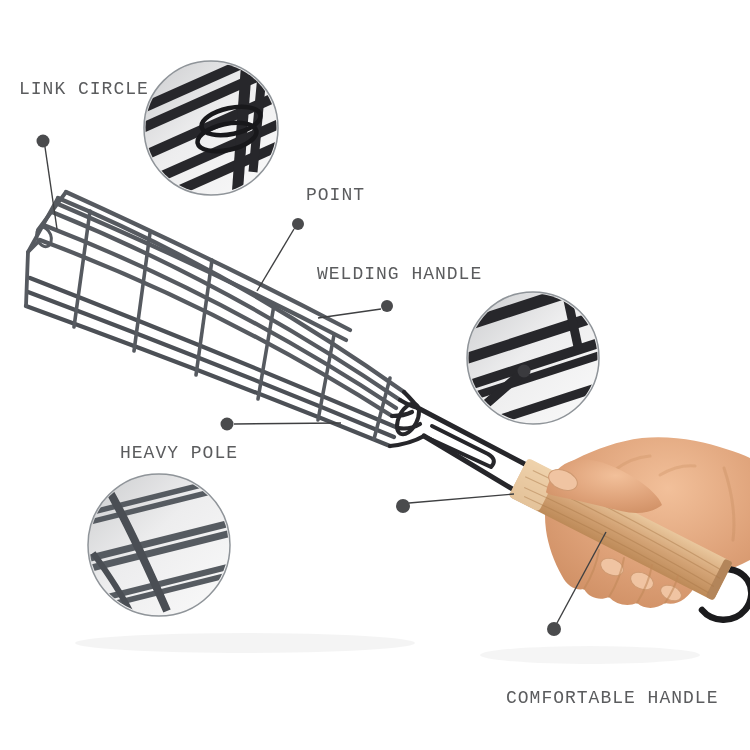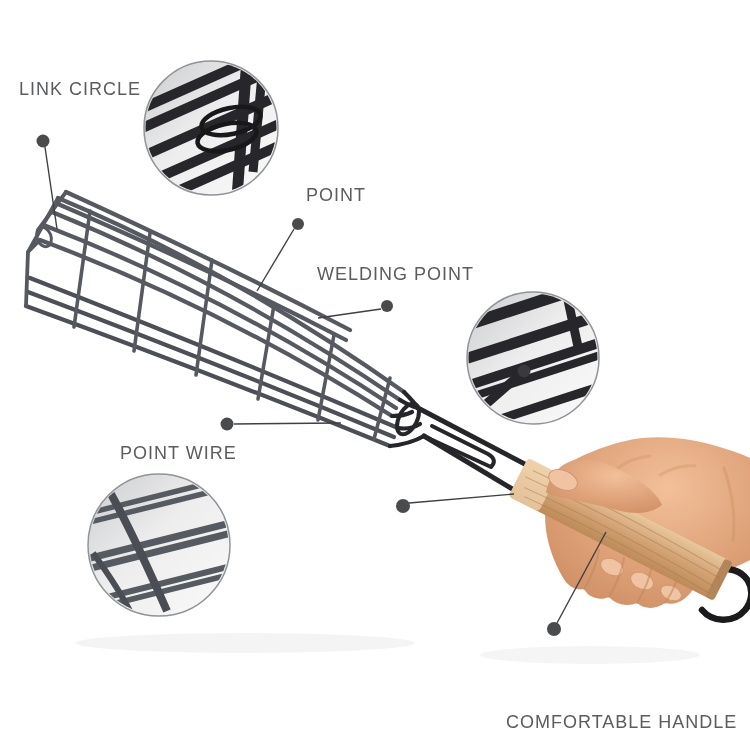--- a/index.html
+++ b/index.html
@@ -1,32 +1,32 @@
 <!DOCTYPE html>
 <html style="--background: #ffffff; --label-text: #5b5c5e; --leader-line: #3f4042; --callout-dot: #4a4b4d; --basket-wire: #565a60; --basket-wire-dark: #4c5056; --pole-wire: #26262a; --inset-wire-dark: #27272b; --inset-wire-gray: #565b61; --inset-border: #8f9499; --inset-bg-light: #fafafa; --inset-bg-dark: #cbccce; --wood-light: #e9c79d; --wood-mid: #d3a375; --wood-dark: #bd8a58; --wood-grain: #a97848; --skin-light: #f2c09a; --skin-mid: #dda077; --skin-dark: #c9885c; --nail: #f0c4a2; --nail-edge: #cf9a72; --loop-cord: #1b1b1d;"><head>
 <meta charset="utf-8">
 <style>
   html,body{margin:0;padding:0;background:#fff;}
   .stage{
     position:relative;width:750px;height:750px;overflow:hidden;
     background:var(--background,#fff);
-    font-family:Liberation Sans, sans-serif;
+    font-family:Liberation Mono, monospace;
   }
   .stage svg{position:absolute;left:0;top:0;}
   .label{
     position:absolute;white-space:nowrap;
     font-size:18px;letter-spacing:1px;font-weight:400;
     color:var(--label-text,#5b5c5e);
   }
   #label-link-circle{left:19px;top:79px;}
   #label-wire{left:306px;top:185px;}
   #label-welding-point{left:317px;top:264px;}
   #label-heavy-wire{left:120px;top:443px;}
   #label-connecting-iron-pole{left:270px;top:525px;}
-  #label-comfortable-handle{left:506px;top:712px;}
+  #label-comfortable-handle{left:506px;top:688px;}
 </style>
 </head>
 <body>
 
 <div class="stage">
 
   <svg width="750" height="750" viewBox="0 0 750 750">
     <defs>
       <linearGradient id="insetBg" x1="0" y1="0" x2="1" y2="1">
         <stop offset="0" style="stop-color:var(--inset-bg-dark,#cbccce)"></stop>
@@ -247,16 +247,16 @@
       </g>
       <g>
         <line x1="557" y1="623" x2="606" y2="532"></line>
         <circle cx="554" cy="629" r="7" style="fill:var(--callout-dot,#4a4b4d)" stroke="none"></circle>
       </g>
     </g>
   </svg>
 
   <div class="label" id="label-link-circle">LINK CIRCLE</div>
   <div class="label" id="label-wire">POINT</div>
-  <div class="label" id="label-welding-point">WELDING POINT</div>
-  <div class="label" id="label-heavy-wire">POINT WIRE</div>
+  <div class="label" id="label-welding-point">WELDING HANDLE</div>
+  <div class="label" id="label-heavy-wire">HEAVY POLE</div>
   <div class="label" id="label-comfortable-handle">COMFORTABLE HANDLE</div>
 </div>
 
 </body></html>

